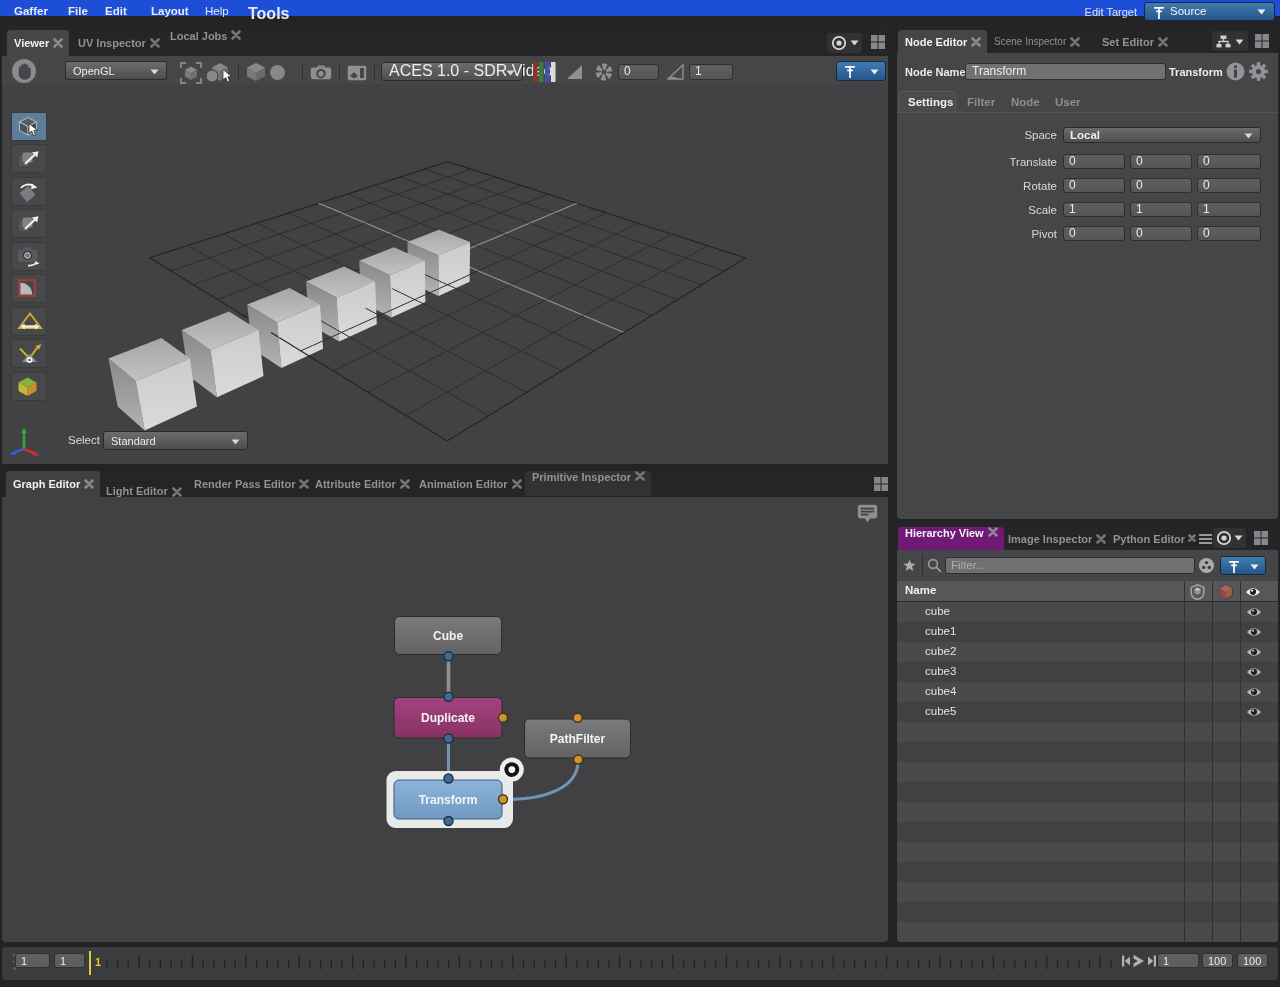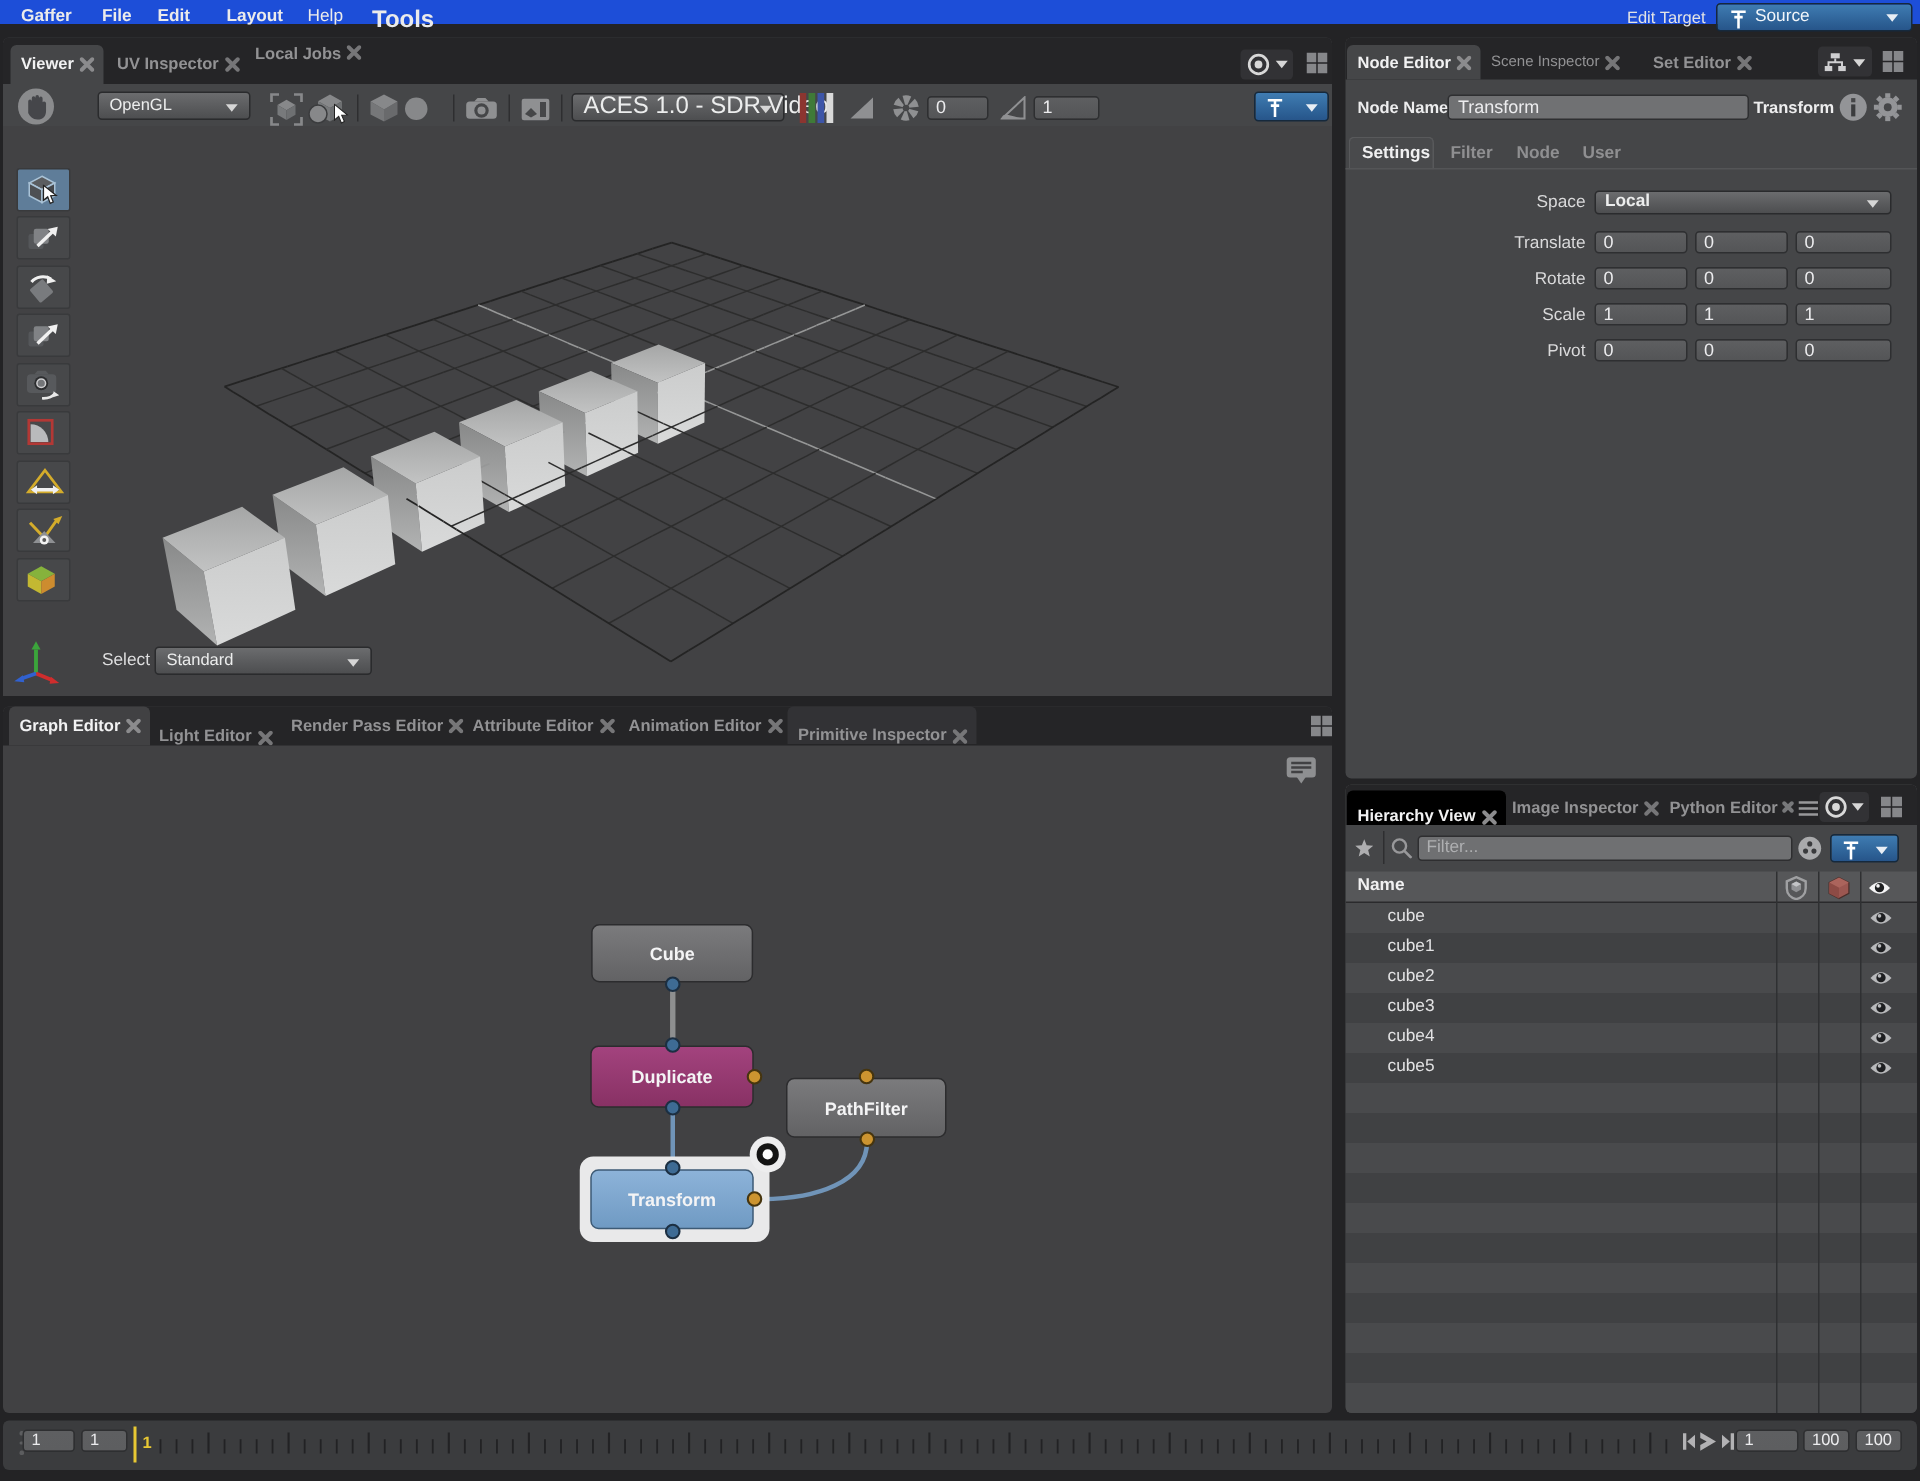--- a/index.html
+++ b/index.html
@@ -1077,21 +1077,21 @@
       <span style="margin-left:4px;line-height:0"><svg width="10" height="10" viewBox="0 0 10 10" style="">
           <path d="M1.5,1.5L8.5,8.5M8.5,1.5L1.5,8.5" stroke="#767678" stroke-width="2.6" stroke-linecap="round"></path>
         </svg></span>
     </div>
     <div style="position:absolute;left:410px;top:0px;height:26px;padding:0 6px 0 7px;display:flex;align-items:center;white-space:nowrap">
       <span style="font-size:11px;font-weight:bold;color:#929294">Animation Editor</span>
       <span style="margin-left:4px;line-height:0"><svg width="10" height="10" viewBox="0 0 10 10" style="">
           <path d="M1.5,1.5L8.5,8.5M8.5,1.5L1.5,8.5" stroke="#767678" stroke-width="2.6" stroke-linecap="round"></path>
         </svg></span>
     </div>
-    <div style="position:absolute;left:523px;top:0px;height:25px;background:#323235;border-radius:4px 4px 0 0;padding:0 6px 0 7px;display:flex;align-items:flex-end;white-space:nowrap">
+    <div style="position:absolute;left:523px;top:0px;height:25px;background:#323235;border-radius:4px 4px 0 0;padding:0 6px 0 7px;display:flex;align-items:flex-start;white-space:nowrap">
       <span style="font-size:11px;font-weight:bold;color:#929294">Primitive Inspector</span>
       <span style="margin-left:4px;line-height:0"><svg width="10" height="10" viewBox="0 0 10 10" style="">
           <path d="M1.5,1.5L8.5,8.5M8.5,1.5L1.5,8.5" stroke="#767678" stroke-width="2.6" stroke-linecap="round"></path>
         </svg></span>
     </div>
     <span style="position:absolute;left:872px;top:6px;line-height:0"><svg width="14" height="14" viewBox="0 0 14 14" style="">
         <rect x="0" y="0" width="6.5" height="6.5" fill="#86878a"></rect>
         <rect x="7.5" y="0" width="6.5" height="6.5" fill="#86878a"></rect>
         <rect x="0" y="7.5" width="6.5" height="6.5" fill="#86878a"></rect>
         <rect x="7.5" y="7.5" width="6.5" height="6.5" fill="#86878a"></rect>
@@ -1250,21 +1250,21 @@
     </div>
     <div style="position:absolute;left:233px;top:201px;width:62px;height:15px;background:linear-gradient(#5e5f61,#545557);border:1px solid #2e2f31;border-radius:3px;box-sizing:border-box;">
       <span style="position:absolute;left:5px;top:50%;transform:translateY(-54%);font-size:12px;font-weight:normal;color:#ececee;white-space:nowrap">0</span>
     </div>
     <div style="position:absolute;left:300px;top:201px;width:64px;height:15px;background:linear-gradient(#5e5f61,#545557);border:1px solid #2e2f31;border-radius:3px;box-sizing:border-box;">
       <span style="position:absolute;left:5px;top:50%;transform:translateY(-54%);font-size:12px;font-weight:normal;color:#ececee;white-space:nowrap">0</span>
     </div>
   </div>
 <div style="position:absolute;left:897px;top:523px;width:381px;height:419px;background:#454648;border-radius:4px;overflow:hidden">
     <div style="position:absolute;left:0;top:0;width:381px;height:27px;background:#252527;border-radius:4px 4px 0 0"></div>
-    <div style="position:absolute;left:1px;top:4px;height:23px;background:#000000;border-radius:4px 4px 0 0;padding:0 6px 0 7px;display:flex;align-items:flex-end;white-space:nowrap">
+    <div style="position:absolute;left:1px;top:4px;height:23px;background:#701a75;border-radius:4px 4px 0 0;padding:0 6px 0 7px;display:flex;align-items:flex-start;white-space:nowrap">
       <span style="font-size:11px;font-weight:bold;color:#f2f2f3">Hierarchy View</span>
       <span style="margin-left:4px;line-height:0"><svg width="10" height="10" viewBox="0 0 10 10" style="">
           <path d="M1.5,1.5L8.5,8.5M8.5,1.5L1.5,8.5" stroke="#8b8b8d" stroke-width="2.6" stroke-linecap="round"></path>
         </svg></span>
     </div>
     <div style="position:absolute;left:104px;top:4px;height:23px;padding:0 6px 0 7px;display:flex;align-items:center;white-space:nowrap">
       <span style="font-size:11px;font-weight:bold;color:#929294">Image Inspector</span>
       <span style="margin-left:4px;line-height:0"><svg width="10" height="10" viewBox="0 0 10 10" style="">
           <path d="M1.5,1.5L8.5,8.5M8.5,1.5L1.5,8.5" stroke="#767678" stroke-width="2.6" stroke-linecap="round"></path>
         </svg></span>

